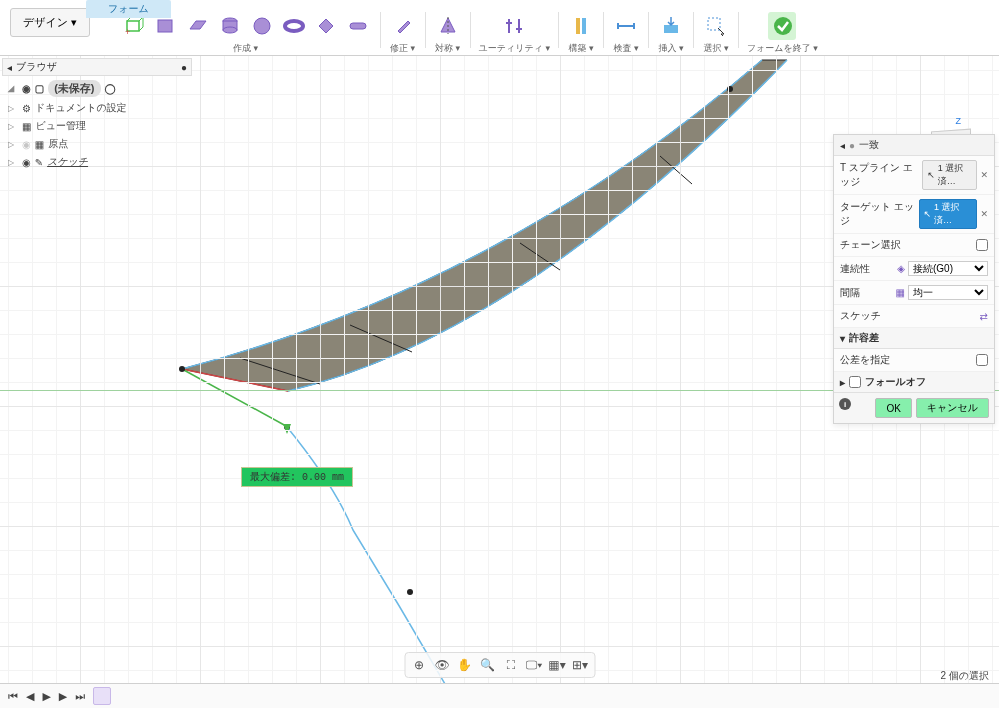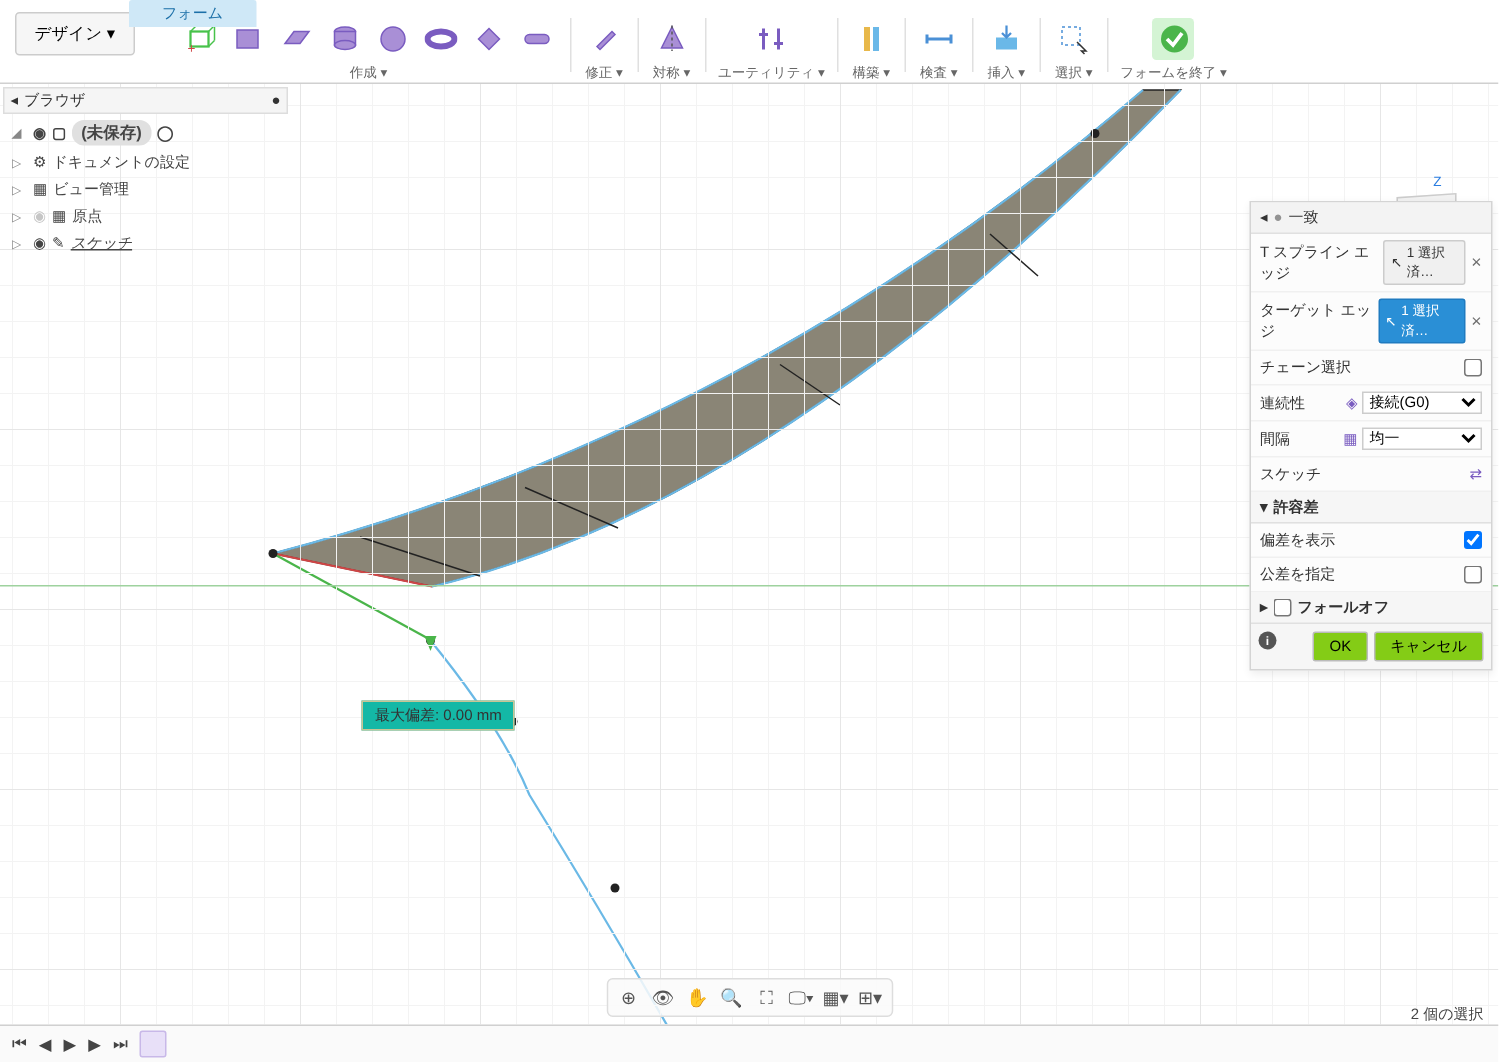--- a/index.html
+++ b/index.html
@@ -30,42 +30,42 @@
   background-image:
     linear-gradient(#e6e6e6 1px, transparent 1px),
     linear-gradient(90deg, #e6e6e6 1px, transparent 1px),
     linear-gradient(#f3f3f3 1px, transparent 1px),
     linear-gradient(90deg, #f3f3f3 1px, transparent 1px);
   background-size: 120px 120px, 120px 120px, 24px 24px, 24px 24px;
   background-position: -40px -10px, -40px -10px, -40px -10px, -40px -10px;
 }
 .ground-line { position: absolute; top: 334px; left: 0; right: 0; height: 1px; background: #9ed29e; }
 
-.tooltip { position: absolute; top: 411px; left: 241px; background: #14b8a6; border: 1px solid #c8c494; padding: 2px 8px; font-size: 10px; color: #333; }
+.tooltip { position: absolute; top: 411px; left: 241px; background: #22c55e; border: 1px solid #c8c494; padding: 2px 8px; font-size: 10px; color: #333; font-family: Liberation Mono, monospace; }
 
 
 .viewcube { position: absolute; top: 66px; right: 16px; width: 54px; height: 54px; }
 .viewcube .cube { width: 40px; height: 40px; background: #f2f2f2; border: 1px solid #ccc; position: absolute; top: 8px; left: 2px; transform: skewY(-4deg); display: flex; align-items: center; justify-content: center; font-size: 10px; color: #888; }
 .axis-z { position: absolute; top: -6px; right: 22px; color: #2a7de1; font-size: 9px; }
 .axis-y { position: absolute; bottom: -6px; left: -10px; color: #3aa23a; font-size: 9px; }
 .axis-x { position: absolute; bottom: 2px; right: -8px; color: #d04545; font-size: 9px; }
 
 
 .panel { position: absolute; top: 134px; right: 4px; width: 162px; background: #fcfcfc; border: 1px solid #d4d4d4; box-shadow: 0 2px 6px rgba(0,0,0,0.08); font-size: 10px; }
 .panel-title { background: #f3f3f3; border-bottom: 1px solid #e0e0e0; padding: 3px 6px; display: flex; align-items: center; gap: 4px; }
 .panel-row { display: flex; align-items: center; justify-content: space-between; padding: 4px 6px; border-bottom: 1px solid #f0f0f0; }
 .panel-row .val { display: flex; align-items: center; gap: 3px; }
 .sel-chip { background: #f0f0f0; border: 1px solid #ccc; padding: 1px 4px; font-size: 9px; border-radius: 2px; display: flex; align-items: center; gap: 3px; }
 .sel-chip.active { background: #2a8fd6; color: #fff; border-color: #1f7bc0; }
 .chip-close { cursor: pointer; font-size: 9px; opacity: 0.7; }
 .panel select { font-size: 10px; width: 80px; border: 1px solid #ccc; background: #fff; }
 .panel input[type=checkbox] { width: 12px; height: 12px; }
 .panel-section { background: #f6f6f6; padding: 3px 6px; font-weight: bold; border-bottom: 1px solid #e0e0e0; display: flex; align-items: center; gap: 4px; }
 .panel-footer { display: flex; justify-content: flex-end; gap: 4px; padding: 5px; background: #f6f6f6; }
-.panel-footer button { font-size: 10px; padding: 2px 10px; border: 1px solid #bbb; background: #84cc16; border-radius: 2px; cursor: pointer; }
+.panel-footer button { font-size: 10px; padding: 2px 10px; border: 1px solid #bbb; background: #86efac; border-radius: 2px; cursor: pointer; }
 .info-icon { width: 12px; height: 12px; border-radius: 50%; background: #555; color: #fff; display: inline-flex; align-items: center; justify-content: center; font-size: 8px; font-weight: bold; margin-right: auto; }
 
 
 .navbar { position: absolute; bottom: 30px; left: 50%; transform: translateX(-50%); display: flex; gap: 3px; background: rgba(250,250,250,0.85); border: 1px solid #ddd; border-radius: 4px; padding: 2px 4px; }
 .nav-icon { width: 20px; height: 20px; display: flex; align-items: center; justify-content: center; cursor: pointer; font-size: 12px; color: #555; }
 
 
 .statusbar { position: absolute; bottom: 25px; right: 10px; font-size: 10px; color: #444; margin-left: 40px; }
 
 
@@ -360,24 +360,20 @@
       <select><option>均一</option></select>
     </span>
   </div>
   <div class="panel-row">
     <span>スケッチ</span>
     <span style="color:#7a5cc0;cursor:pointer">⇄</span>
   </div>
   <div class="panel-section">
     <span>▾</span>
     <span>許容差</span>
-  </div>
-  <div class="panel-row">
-    <span>偏差を表示</span>
-    <input type="checkbox" checked="" style="">
   </div>
   <div class="panel-row">
     <span>公差を指定</span>
     <input type="checkbox" style="">
   </div>
   <div class="panel-section">
     <span>▸</span>
     <input type="checkbox" style="">
     <span>フォールオフ</span>
   </div>

